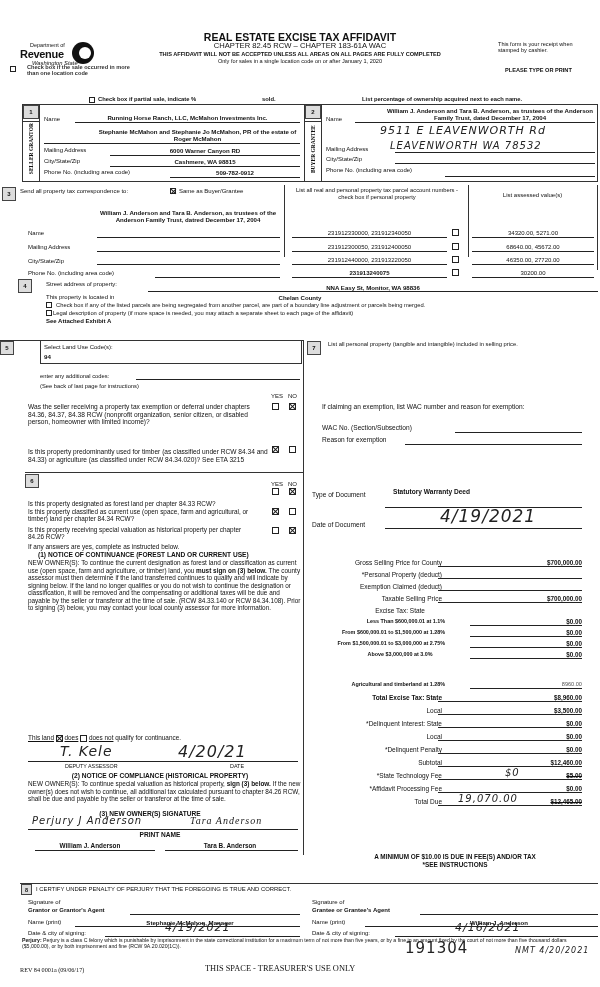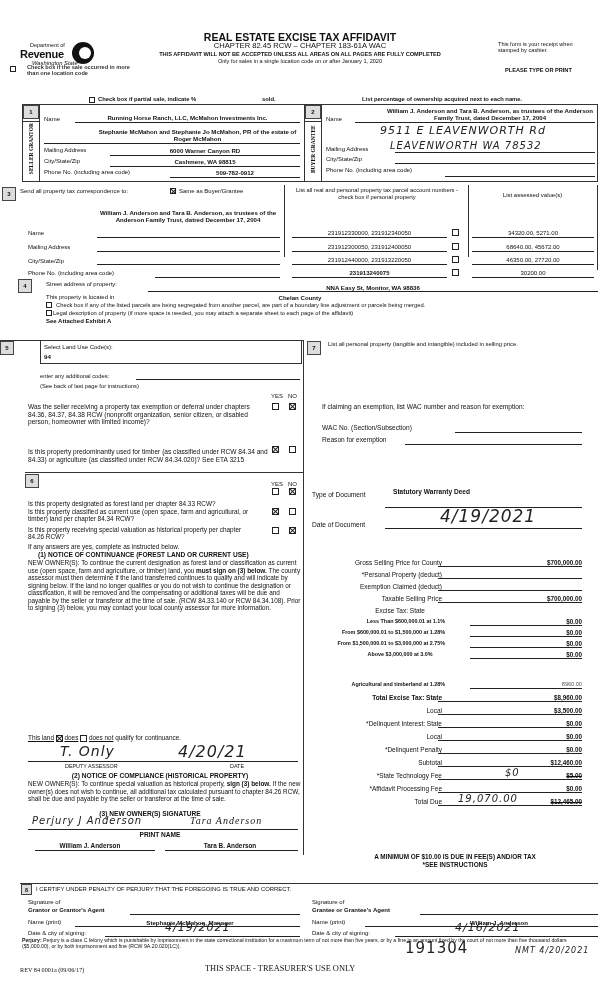--- a/index.html
+++ b/index.html
@@ -187,21 +187,21 @@
 </div>
 
 <div class="abs" style="left:28px;top:734px;font-size:6.4px;white-space:nowrap;">
   <span style="text-decoration:underline;">This land</span>
   <span class="cb x" style="position:relative;display:inline-block;vertical-align:middle;"></span>
   <span style="text-decoration:underline;">does</span>
   <span class="cb" style="position:relative;display:inline-block;vertical-align:middle;"></span>
   <span style="text-decoration:underline;">does not</span>
   <span>qualify for continuance.</span>
 </div>
-<div class="abs hand" style="left:60px;top:743px;font-size:14px;">T. Only</div>
+<div class="abs hand" style="left:60px;top:743px;font-size:14px;">T. Kele</div>
 <div class="abs hand" style="left:178px;top:743px;font-size:16px;">4/20/21</div>
 <div class="line" style="left:28px;top:761px;width:270px;"></div>
 <div class="abs" style="left:65px;top:763px;font-size:5.4px;">DEPUTY ASSESSOR</div>
 <div class="abs" style="left:230px;top:763px;font-size:5.4px;">DATE</div>
 
 <div class="abs c b" style="left:20px;top:772px;width:280px;font-size:6.6px;">(2) NOTICE OF COMPLIANCE (HISTORICAL PROPERTY)</div>
 <div class="abs" style="left:28px;top:780px;width:276px;font-size:6.4px;line-height:1.18;">
   <span>NEW OWNER(S): To continue special valuation as historical property, </span><span class="b">sign (3) below.</span><span> If the new owner(s) does not wish to continue, all additional tax calculated pursuant to chapter 84.26 RCW, shall be due and payable by the seller or transferor at the time of sale.</span>
 </div>
 <div class="abs c b" style="left:60px;top:810px;width:180px;font-size:6.6px;">(3) NEW OWNER(S) SIGNATURE</div>

